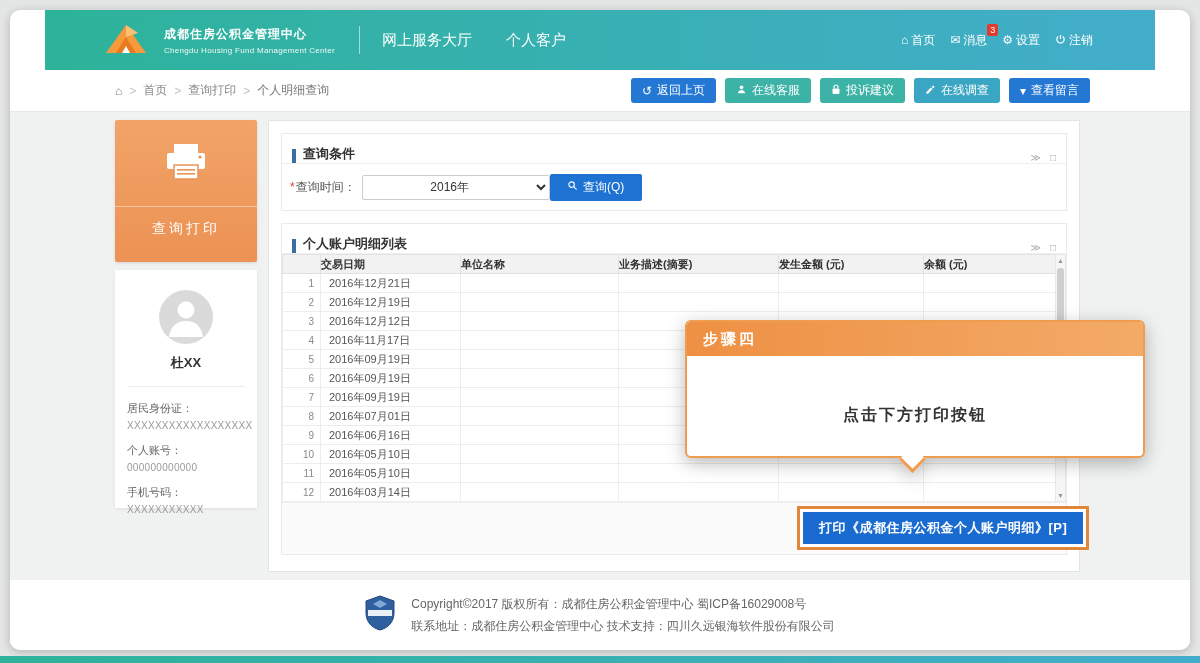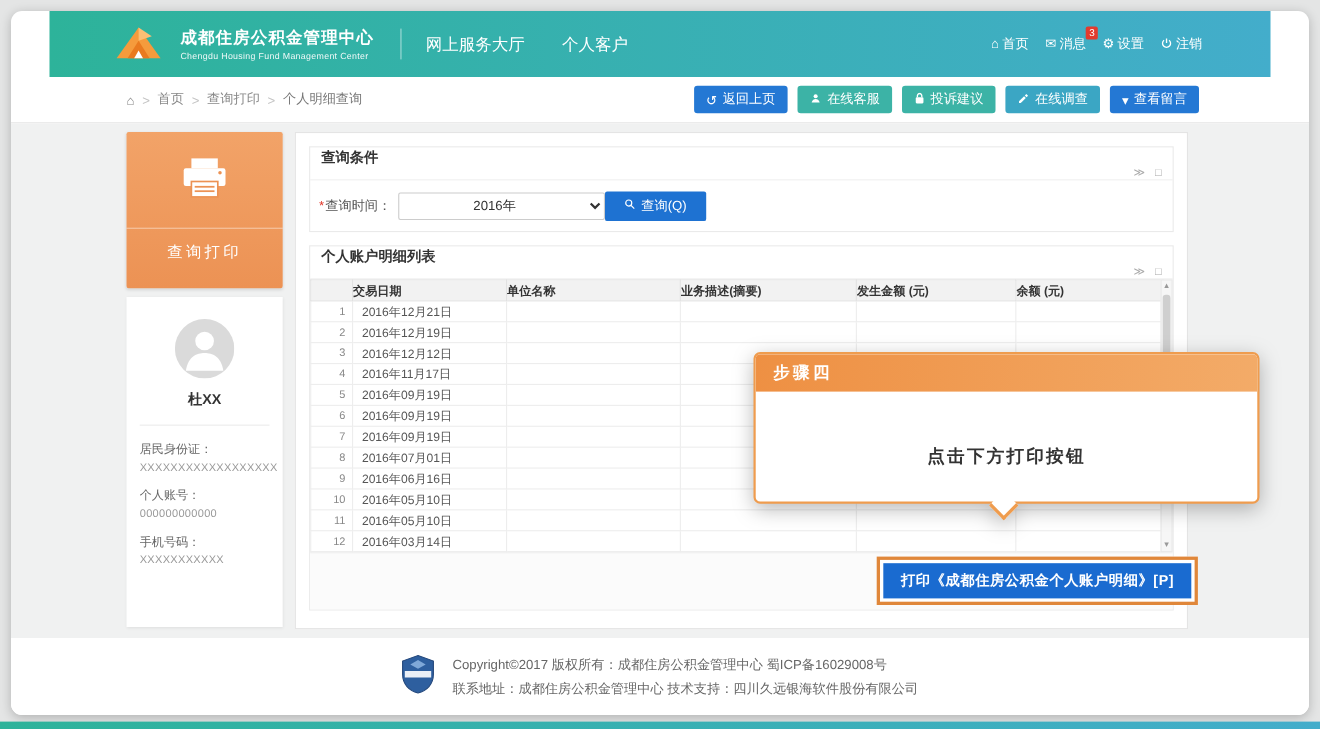--- a/index.html
+++ b/index.html
@@ -8,21 +8,21 @@
   .card { position:absolute; left:10px; top:10px; width:1180px; height:640px; background:#fff;
           border-radius:10px; box-shadow:0 2px 10px rgba(0,0,0,.22); overflow:hidden; }
   .bottom-strip { position:absolute; left:0; top:656px; width:1200px; height:7px;
           background:linear-gradient(90deg,#2db39a,#43adcb); }
 
   
   .topbar { position:absolute; left:35px; top:0; width:1110px; height:60px;
             background:linear-gradient(90deg,#2db39a,#43adcb); display:flex; align-items:center; color:#fff; }
   .logo { margin-left:55px; display:flex; align-items:center; }
   .brand { margin-left:12px; }
-  .brand-title { font-size:15px; font-weight:bold; letter-spacing:1px; }
+  .brand-title { font-size:12px; font-weight:bold; letter-spacing:1px; }
   .brand-sub { font-size:8px; margin-top:3px; opacity:.92; letter-spacing:.3px; }
   .topbar-divider { width:1px; height:28px; background:rgba(255,255,255,.55); margin:0 22px 0 24px; }
   .topnav { display:flex; gap:34px; font-size:15px; }
   .topnav span { cursor:pointer; }
   .top-right { margin-left:auto; margin-right:62px; display:flex; align-items:center; gap:15px; font-size:12px; }
   .top-right .item { display:flex; align-items:center; gap:3px; cursor:pointer; position:relative; }
   .uicon { font-size:12px; line-height:1; }
   .badge { position:absolute; top:-8px; right:-11px; background:#e23b2e; color:#fff; font-size:9px;
            padding:1px 3px; border-radius:2px; line-height:10px; }
 
@@ -42,34 +42,34 @@
   
   .content { position:absolute; left:0; top:102px; width:1180px; height:468px; background:#f0f1f1; }
 
   .sidebar { position:absolute; left:105px; top:8px; width:142px; }
   .side-menu { height:142px; background:linear-gradient(180deg,#f2a368,#ec9254); border-radius:2px;
                display:flex; flex-direction:column; align-items:center; color:#fff; cursor:pointer;
                box-shadow:0 1px 3px rgba(0,0,0,.12); }
   .side-menu .micon { margin-top:22px; }
   .side-menu .mdivider { width:100%; height:1px; background:rgba(255,255,255,.45); margin-top:18px; }
   .side-menu .mlabel { margin-top:13px; font-size:14px; letter-spacing:3px; }
-  .side-user { margin-top:8px; background:#fff; padding:16px 12px 28px; height:300px;
+  .side-user { margin-top:8px; background:#fff; padding:16px 12px 28px; height:238px;
                box-shadow:0 1px 3px rgba(0,0,0,.08); }
   .avatar { width:54px; height:54px; margin:4px auto 10px; }
   .user-name { text-align:center; font-size:13px; font-weight:bold; color:#333; padding-bottom:14px;
                border-bottom:1px solid #ececec; }
   .user-info { padding-top:14px; font-size:11px; }
   .user-info .row { margin-bottom:12px; }
   .user-info .lbl { color:#666; margin-bottom:4px; }
   .user-info .val { color:#9a9a9a; font-size:10px; letter-spacing:.3px; }
 
   .main { position:absolute; left:258px; top:8px; width:812px; height:452px; background:#fff;
           border:1px solid #e4e4e4; padding:12px; }
   .panel { border:1px solid #eaeaea; margin-bottom:12px; }
-  .panel-hd { height:30px; display:flex; align-items:flex-start; padding:0 10px; border-bottom:1px solid #efefef;flex-direction:column; }
+  .panel-hd { height:30px; display:flex; align-items:flex-end; padding:0 10px; border-bottom:1px solid #efefef; }
   .panel-hd .bar { width:4px; height:14px; background:#3b6ea5; margin-right:7px; }
   .panel-hd .t { font-size:13px; font-weight:bold; color:#333; }
   .panel-hd .ctrl { margin-left:auto; color:#aaa; font-size:10px; display:flex; gap:9px; }
   .panel-hd .ctrl span { cursor:pointer; }
 
   .query-row { height:46px; display:flex; align-items:center; padding:0 8px; font-size:12px; color:#555; }
   .req { color:#e23b2e; margin-right:1px; }
   .time-select { width:188px; height:25px; margin-left:6px; border:1px solid #ccc; border-radius:2px;
                  font-size:12px; color:#333; background:#fff; font-family:inherit;text-align:center; }
   .query-btn { width:92px; height:27px; background:#1e72d2; color:#fff; border:none;

